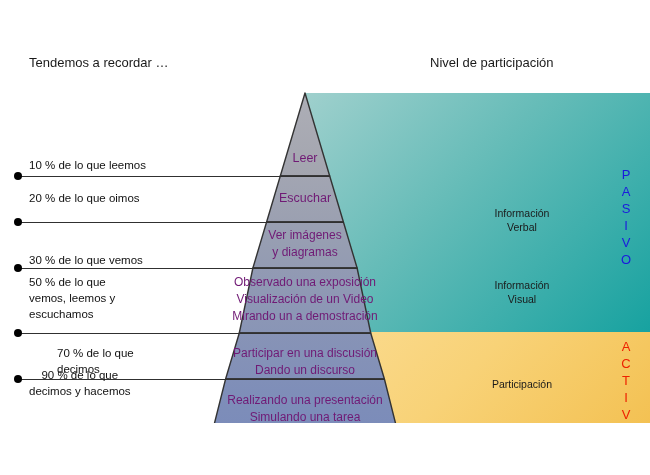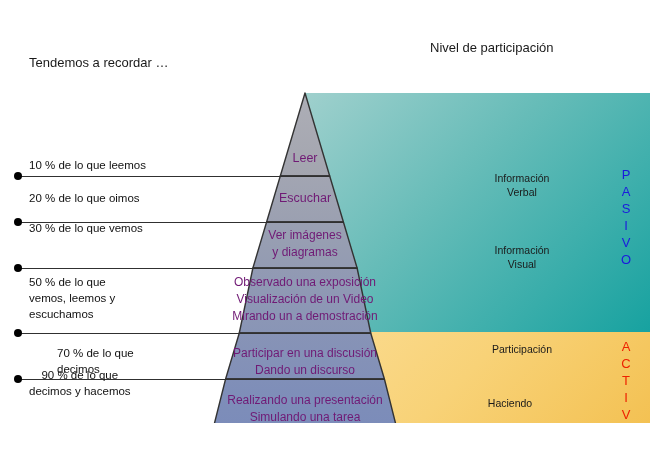--- a/index.html
+++ b/index.html
@@ -20,21 +20,21 @@
   }
 
   
   .hdr {
     position: absolute;
     font-size: 13px;
     color: #1a1a1a;
     white-space: nowrap;
   }
   #hdr-left  { left: 29px; top: 55px; }
-  #hdr-right { left: 430px; top: 40px; }
+  #hdr-right { left: 430px; top: 55px; }
 
   
   #panel {
     position: absolute;
     left: 305px;
     top: 93px;
     width: 345px;
     height: 348px;
   }
   #panel-passive {
@@ -54,20 +54,21 @@
 
   
   .cat {
     position: absolute;
     font-size: 10.5px;
     color: #1a1a1a;
     text-align: center;
     line-height: 14px;
     width: 130px;
     white-space: pre-line;
+    margin-top: 35px;
   }
   #cat-0 { left: 457px; top: 171px; }
   #cat-1 { left: 457px; top: 243px; }
   #cat-2 { left: 457px; top: 342px; }
   #cat-3 { left: 445px; top: 396px; }
 
   
   .vert {
     position: absolute;
     font-size: 13px;
@@ -194,21 +195,21 @@
   <div class="leader" style="top:379px; width:367px;"></div>
 
   <div class="dot" style="top:172px;"></div>
   <div class="dot" style="top:218px;"></div>
   <div class="dot" style="top:264px;"></div>
   <div class="dot" style="top:329px;"></div>
   <div class="dot" style="top:375px;"></div>
 
   <div class="pct" style="top:157px;">10 % de lo que leemos</div>
   <div class="pct" style="top:190px;">20 % de lo que oimos</div>
-  <div class="pct" style="top:220px;">30 % de lo que vemos</div>
+  <div class="pct" style="top:252px;">30 % de lo que vemos</div>
   <div class="pct" style="top:274px;">50 % de lo que
 vemos, leemos y
 escuchamos</div>
   <div class="pct" style="top:345px;margin-left:28px;">70 % de lo que
 decimos</div>
   <div class="pct" style="top:367px;text-align:center;">90 % de lo que
 decimos y hacemos</div>
 
   <div class="cat" id="cat-0">Información
 Verbal</div>

